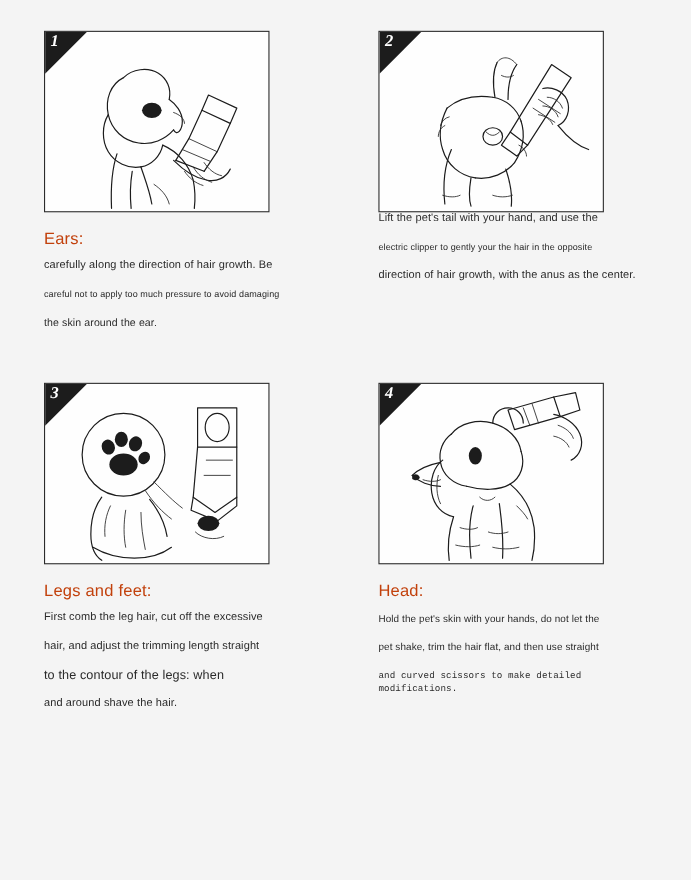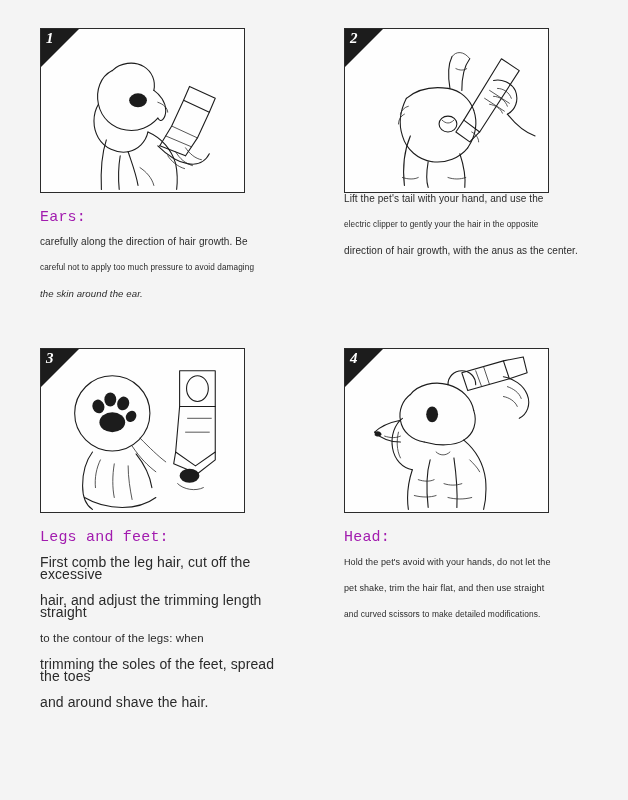--- a/index.html
+++ b/index.html
@@ -60,41 +60,41 @@
     font-style: italic;
     font-weight: bold;
     line-height: 16px;
   }
   .fig-svg {
     position: absolute;
     inset: 0;
   }
   .heading {
     font-size: 15px;
-    color: #a21caf;
+    color: #c2410c;
     margin: 16px 0 10px 0;
-    font-family: Liberation Mono, monospace;
+    font-family: Liberation Sans, sans-serif;
     letter-spacing: 0.2px;
   }
   .body-text p {
     margin: 0 0 14px 0;
     font-size: 9.5px;
     line-height: 12px;
     color: #2a2a2a;
     letter-spacing: 0.1px;
   }
   .body-text p.l0 { font-size: 10px; }
   .body-text p.l1 { font-size: 10px; }
   .body-text p.l2 { font-size: 8.2px; }
-  .body-text p.l3 { font-size: 9.6px; font-style: italic; }
+  .body-text p.l3 { font-size: 9.6px; }
   .body-text p.big { font-size: 11px; }
-  .cell-legs .body-text p { font-size: 14px; }
+  .cell-legs .body-text p { font-size: 10px; }
   .cell-legs .body-text p.big { font-size: 11.5px; }
   .cell-head .body-text p { font-size: 9px; }
-  .cell-head .body-text p.l2 { font-size: 8.4px; }
+  .cell-head .body-text p.l2 { font-size: 8.4px; font-family: Liberation Mono, monospace; }
   .ink { fill: none; stroke: #1c1c1c; stroke-width: 1.1; stroke-linecap: round; stroke-linejoin: round; }
   .ink-thin { fill: none; stroke: #2a2a2a; stroke-width: 0.8; stroke-linecap: round; stroke-linejoin: round; }
   .ink-fill { fill: #1c1c1c; stroke: none; }
 </style>
 </head>
 <body>
 
 <div class="page">
   <div class="grid">
 
@@ -224,21 +224,20 @@
           <path class="ink" d="M136 104 L134 116 L158 126 L176 112 L176 104"></path>
         </svg>
         <div class="corner"></div>
         <div class="corner-num">3</div>
       </div>
       <div class="heading">Legs and feet:</div>
       <div class="body-text">
         <p>First comb the leg hair, cut off the excessive</p>
         <p>hair, and adjust the trimming length straight</p>
         <p class="big">to the contour of the legs: when</p>
-        <p>trimming the soles of the feet, spread the toes</p>
         <p>and around shave the hair.</p>
       </div>
     </div>
 
     <div class="cell cell-head">
       <div class="figure">
         <svg class="fig-svg" viewBox="0 0 205 165">
 
           <path class="ink" d="M66 46 C58 52 54 62 56 72 C58 84 68 92 80 94"></path>
           <path class="ink" d="M66 46 C74 36 90 32 104 36 C118 40 128 50 130 62"></path>
@@ -276,20 +275,20 @@
 
           <path class="ink" d="M160 28 C170 30 180 36 184 46 C188 56 184 66 176 70"></path>
           <path class="ink-thin" d="M164 38 C170 40 176 44 178 50"></path>
           <path class="ink-thin" d="M160 48 C166 49 172 53 174 58"></path>
         </svg>
         <div class="corner"></div>
         <div class="corner-num">4</div>
       </div>
       <div class="heading">Head:</div>
       <div class="body-text">
-        <p>Hold the pet's avoid with your hands, do not let the</p>
+        <p>Hold the pet's skin with your hands, do not let the</p>
         <p>pet shake, trim the hair flat, and then use straight</p>
         <p class="l2">and curved scissors to make detailed modifications.</p>
       </div>
     </div>
 
   </div>
 </div>
 
 </body></html>

